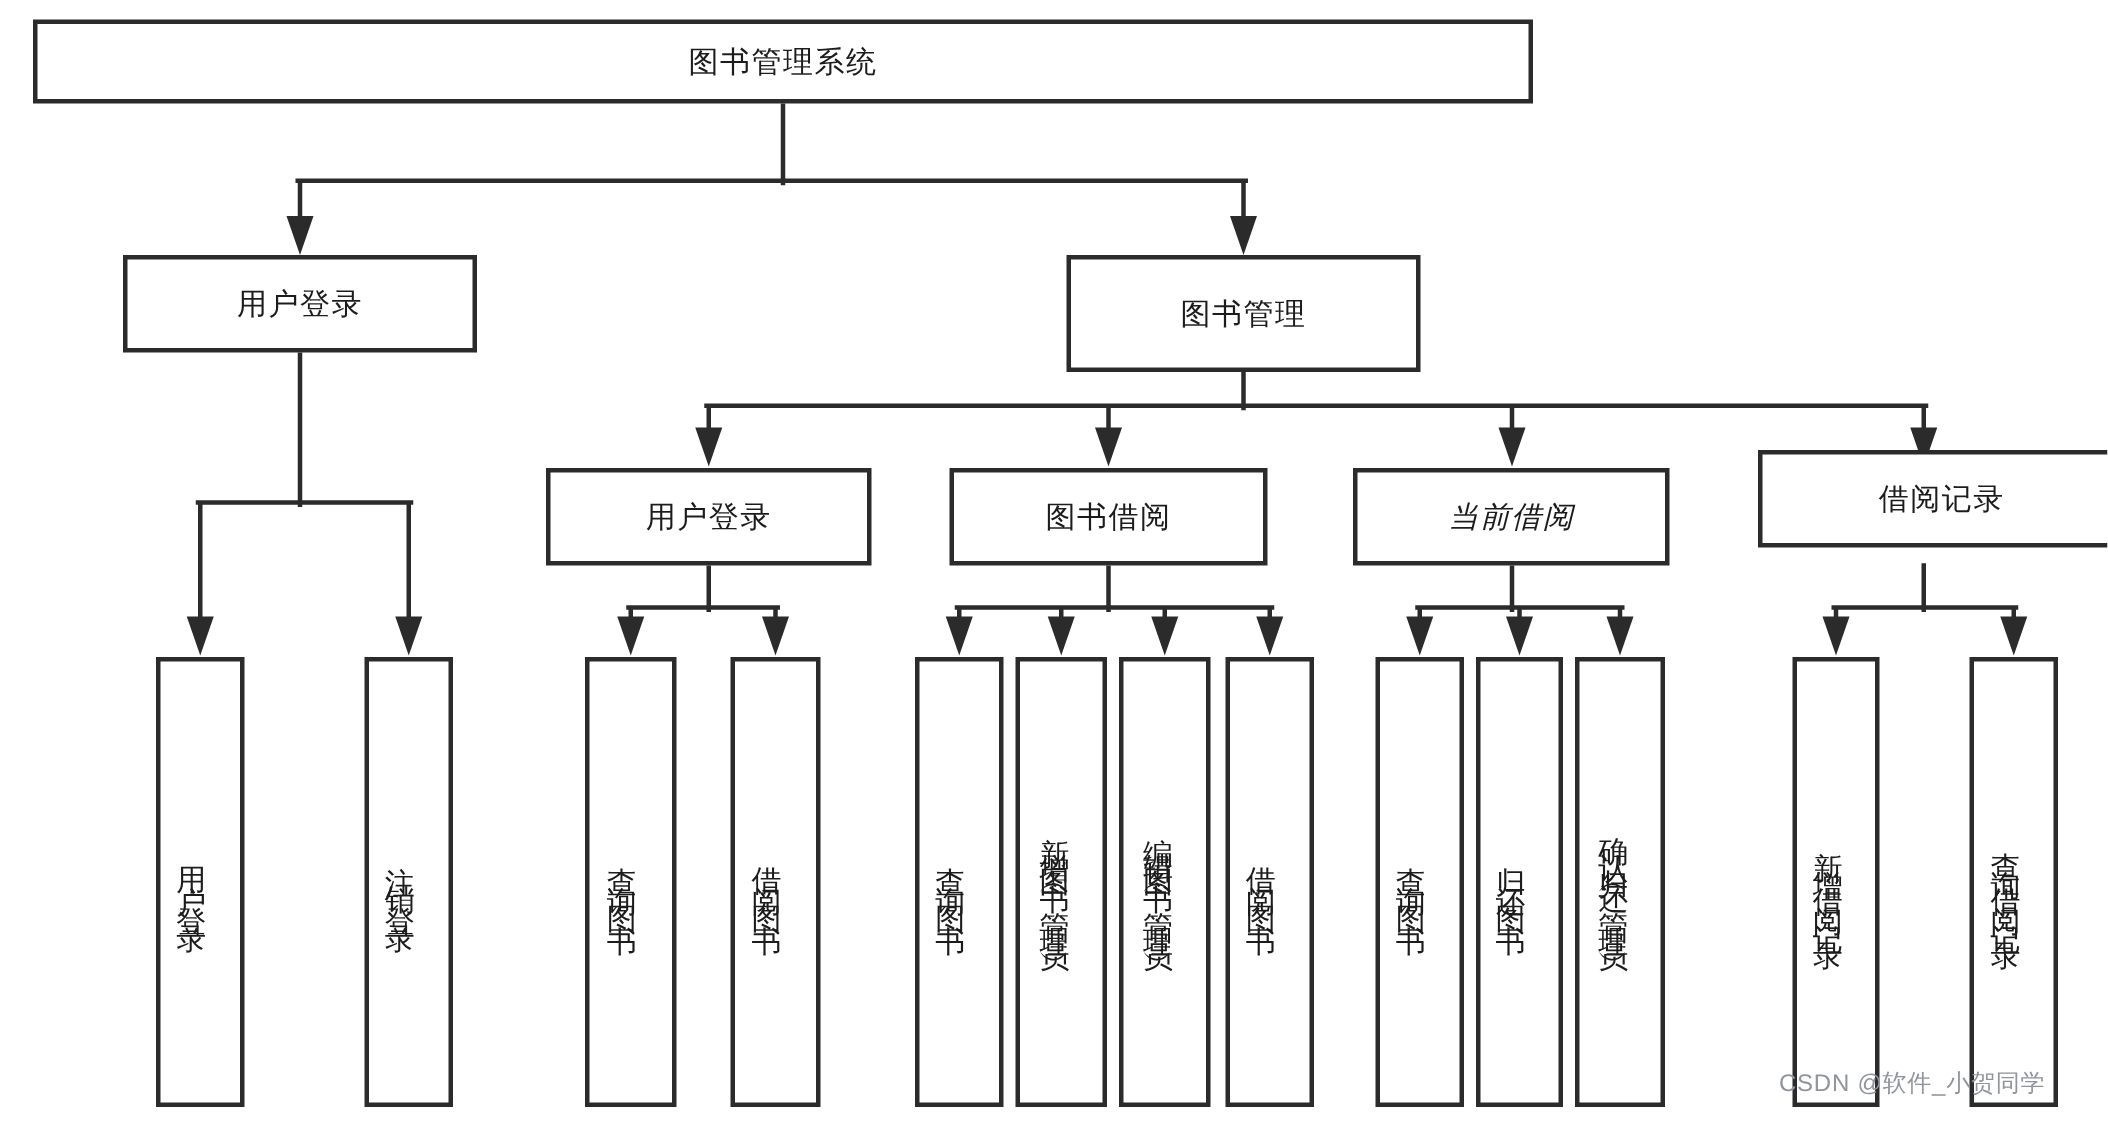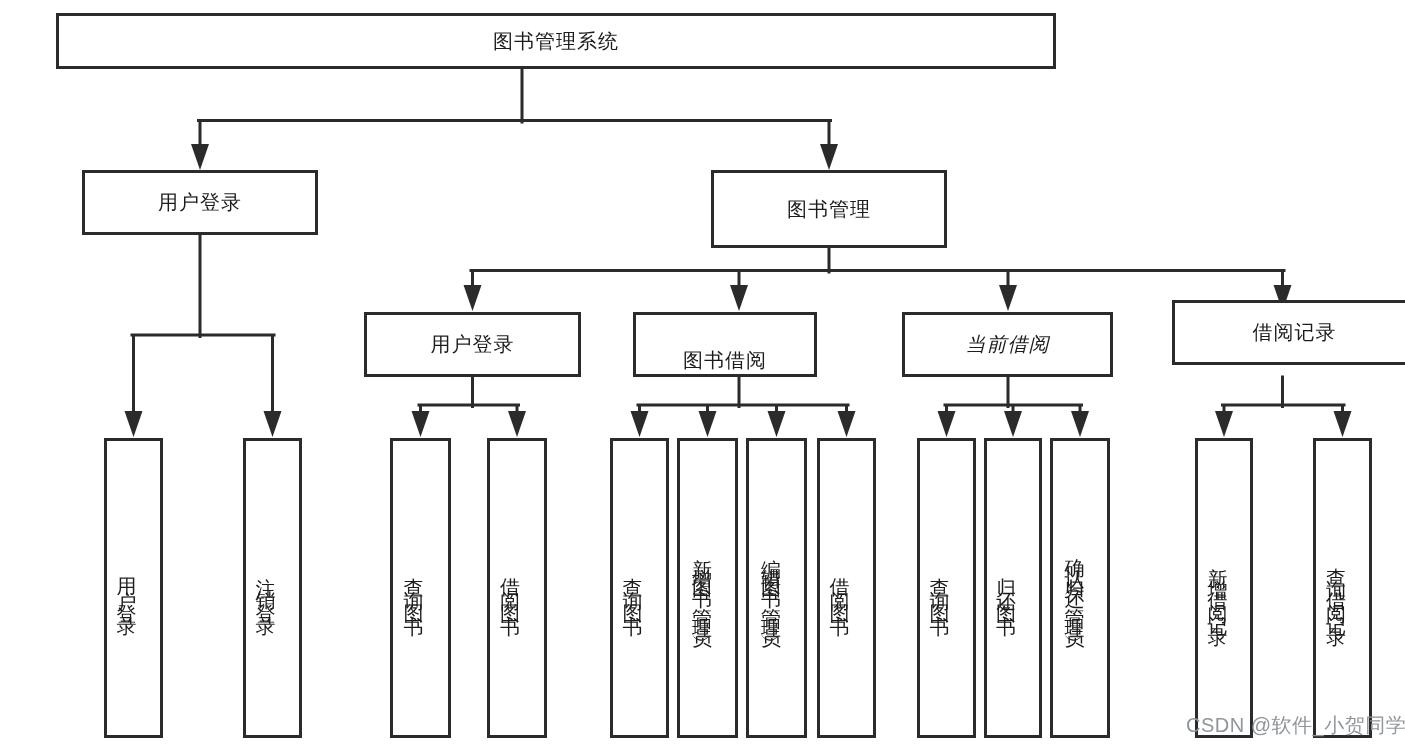--- a/index.html
+++ b/index.html
@@ -44,21 +44,21 @@
     color: var(--text);
     line-height: 1;
   }
   .sp13 { letter-spacing: 13px; margin-block-start: 13px; }
   .sp12 { letter-spacing: 12px; margin-block-start: 12px; }
   .sp10 { letter-spacing: 10px; margin-block-start: 10px; }
   .watermark {
     position: absolute;
     left: 1186px;
     top: 712px;
-    font-size: 20px;
+    font-size: 16px;
     color: var(--watermark);
     letter-spacing: 0.5px;
     white-space: nowrap;
   }
 </style>
 </head>
 <body>
 
 <div class="stage">
 
@@ -113,35 +113,35 @@
       <polygon points="767.5,411 785.5,411 776.5,437"></polygon>
       <polygon points="837.5,411 855.5,411 846.5,437"></polygon>
       <polygon points="937.5,411 955.5,411 946.5,437"></polygon>
       <polygon points="1004,411 1022,411 1013,437"></polygon>
       <polygon points="1071,411 1089,411 1080,437"></polygon>
       <polygon points="1215,411 1233,411 1224,437"></polygon>
       <polygon points="1333.5,411 1351.5,411 1342.5,437"></polygon>
     </g>
   </svg>
 
-  <div class="box" style="left:22px; top:13px; width:1000px; height:56px;margin-left:34px;">
+  <div class="box" style="left:22px; top:13px; width:1000px; height:56px;">
     <span class="hlbl">图书管理系统</span>
   </div>
 
   <div class="box" style="left:82px; top:170px; width:236px; height:65px;">
     <span class="hlbl">用户登录</span>
   </div>
   <div class="box" style="left:711px; top:170px; width:236px; height:78px;">
     <span class="hlbl">图书管理</span>
   </div>
 
   <div class="box" style="left:364px; top:312px; width:217px; height:65px;">
     <span class="hlbl">用户登录</span>
   </div>
-  <div class="box" style="left:633px; top:312px; width:184px; height:65px;align-items:flex-end;">
+  <div class="box" style="left:633px; top:312px; width:212px; height:65px;">
     <span class="hlbl">图书借阅</span>
   </div>
   <div class="box" style="left:902px; top:312px; width:211px; height:65px;font-style:italic;">
     <span class="hlbl">当前借阅</span>
   </div>
   <div class="box" style="left:1172px; top:300px; width:245px; height:65px;">
     <span class="hlbl">借阅记录</span>
   </div>
 
   <div class="box" style="left:104px; top:438px; width:59px; height:300px;">

